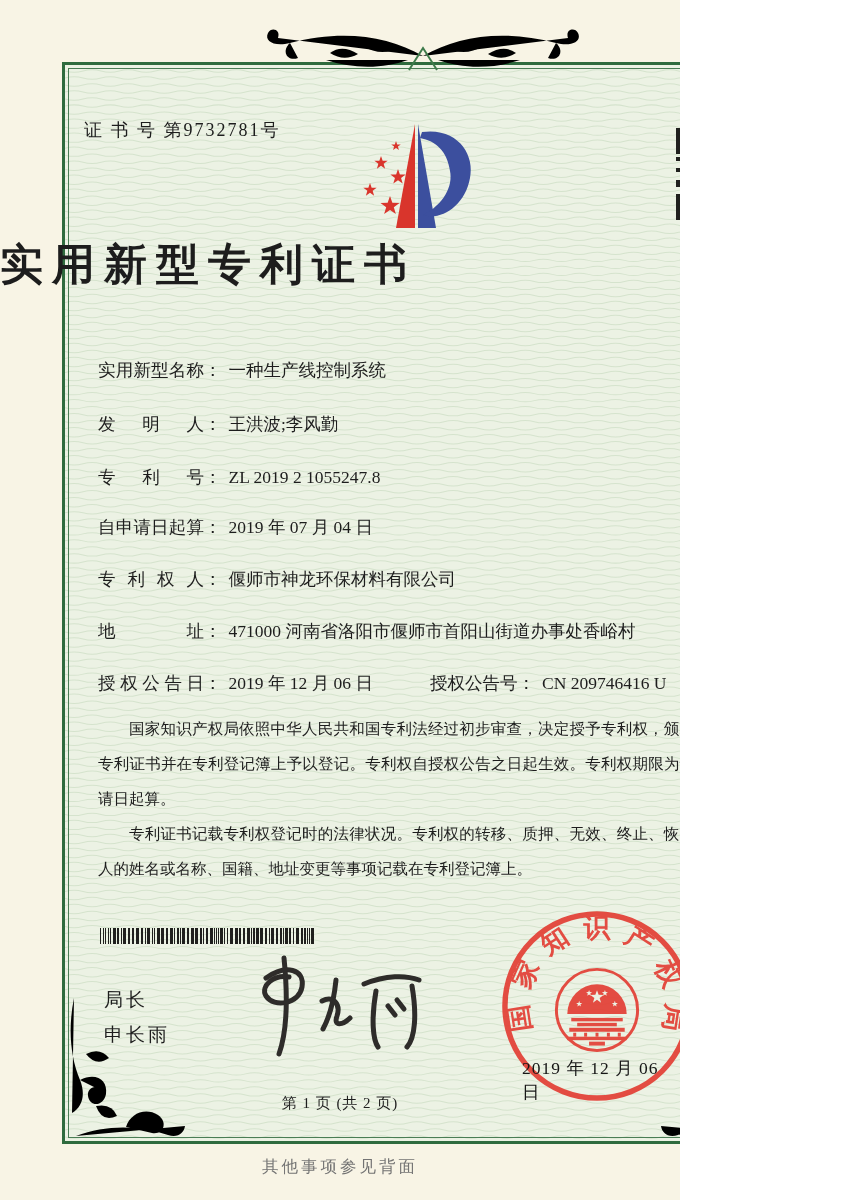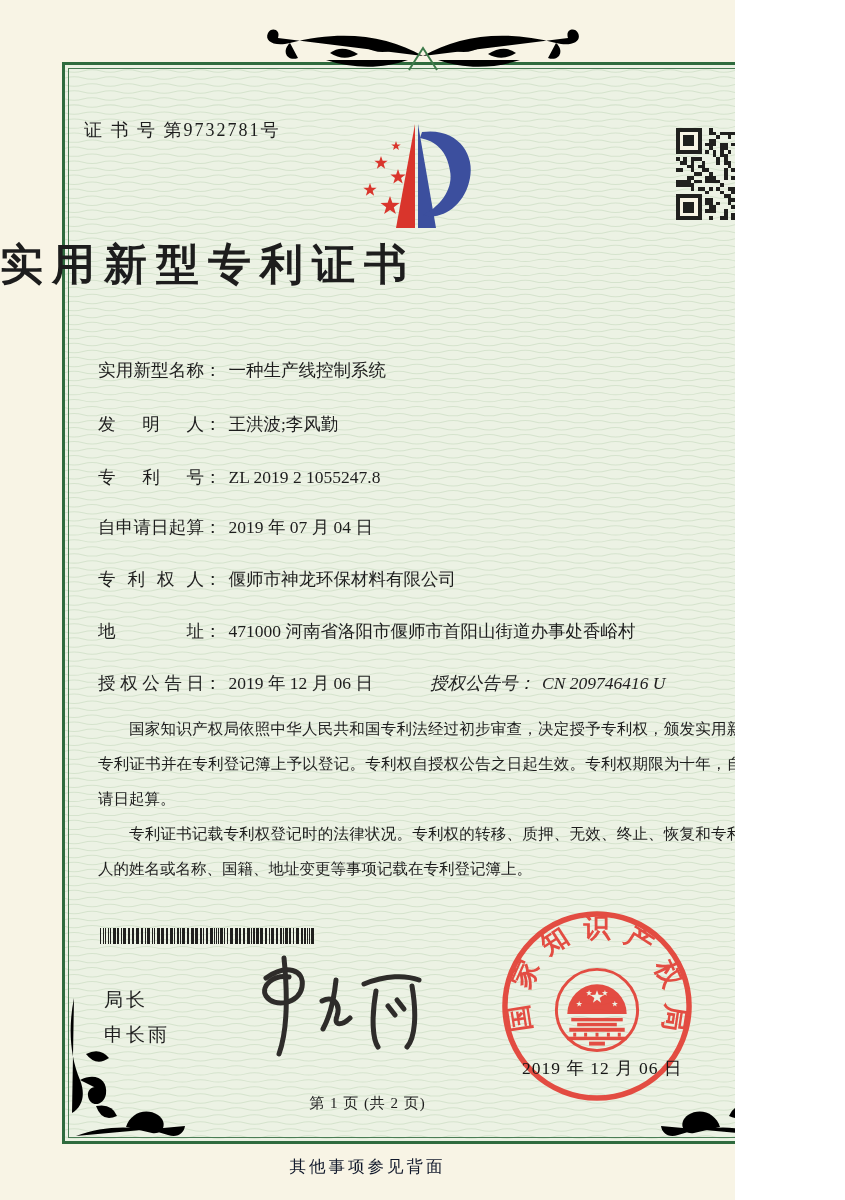--- a/index.html
+++ b/index.html
@@ -1,49 +1,49 @@
 <!DOCTYPE html>
 <html><head>
 <meta charset="utf-8">
 <style>
   html,body{margin:0;padding:0;}
   .page{
-    position:relative;width:735px;height:1200px;overflow:hidden;
+    position:relative;width:680px;height:1200px;overflow:hidden;
     background:#f8f4e5;
     font-family:"Liberation Serif", serif;
     color:#1d1d1d;
   }
   .frame{
     position:absolute;left:62px;top:62px;width:724px;height:1082px;
     border:3px solid #2f6b3e;box-sizing:border-box;background:#ecf2e4;
   }
   .frame-inner{position:absolute;inset:3px;border:1px solid #4a7d55;}
   .guilloche{position:absolute;inset:0;width:100%;height:100%;}
   .guilloche path{stroke:#d5e3cd;fill:none;stroke-width:1;}
   .cert-no{position:absolute;left:84px;top:118px;font-size:18px;letter-spacing:2px;z-index:3;}
   .logo{position:absolute;left:352px;top:120px;z-index:3;}
   .qr{position:absolute;left:676px;top:128px;width:92px;height:92px;z-index:3;}
   .title{position:absolute;left:0;right:0;top:236px;
     font-size:43px;font-weight:bold;letter-spacing:9px;z-index:3;}
   .field-row{position:absolute;left:98px;width:668px;font-size:17.5px;z-index:3;white-space:nowrap;}
   .flabel{display:inline-block;width:106px;text-align:justify;text-align-last:justify;}
   .fvalue{padding-left:7px;}
-  .grant-no{position:absolute;left:332px;top:0;font-style:italic;}
+  .grant-no{position:absolute;left:332px;top:0;}
   .body-text{position:absolute;left:98px;top:711px;width:660px;font-size:15.5px;
     line-height:35px;text-align:justify;z-index:3;}
   .body-text p{margin:0;text-indent:2em;}
   .barcode{position:absolute;left:100px;top:928px;width:218px;height:16px;z-index:3;}
   .comm-title{position:absolute;left:104px;top:987px;font-size:19px;letter-spacing:3px;z-index:3;}
   .comm-name{position:absolute;left:104px;top:1022px;font-size:19px;letter-spacing:3px;z-index:3;}
   .signature{position:absolute;left:226px;top:946px;z-index:4;}
   .signature path{stroke:#2e2c2a;stroke-width:5;fill:none;stroke-linecap:round;stroke-linejoin:round;}
   .seal{position:absolute;left:498px;top:907px;z-index:3;opacity:.93;}
   .seal-date{position:absolute;left:522px;top:1056px;font-size:17.5px;letter-spacing:1px;z-index:4;color:#161616;}
   .page-info{position:absolute;left:0;right:0;top:1094px;text-align:center;font-size:15px;letter-spacing:1px;z-index:3;}
-  .back-note{position:absolute;left:0;right:0;top:1156px;text-align:center;font-size:16.5px;letter-spacing:3px;z-index:3;color:#0f172a;}
+  .back-note{position:absolute;left:0;right:0;top:1156px;text-align:center;font-size:16.5px;letter-spacing:3px;z-index:3;color:#737373;}
   .ornament-top{position:absolute;left:238px;top:12px;z-index:2;}
   .ornament-top path{stroke:#3e7b4b;stroke-width:2;fill:none;}
   .corner{position:absolute;z-index:2;}
 </style>
 </head>
 <body>
 
 <div class="page">
 
   <div class="frame">

